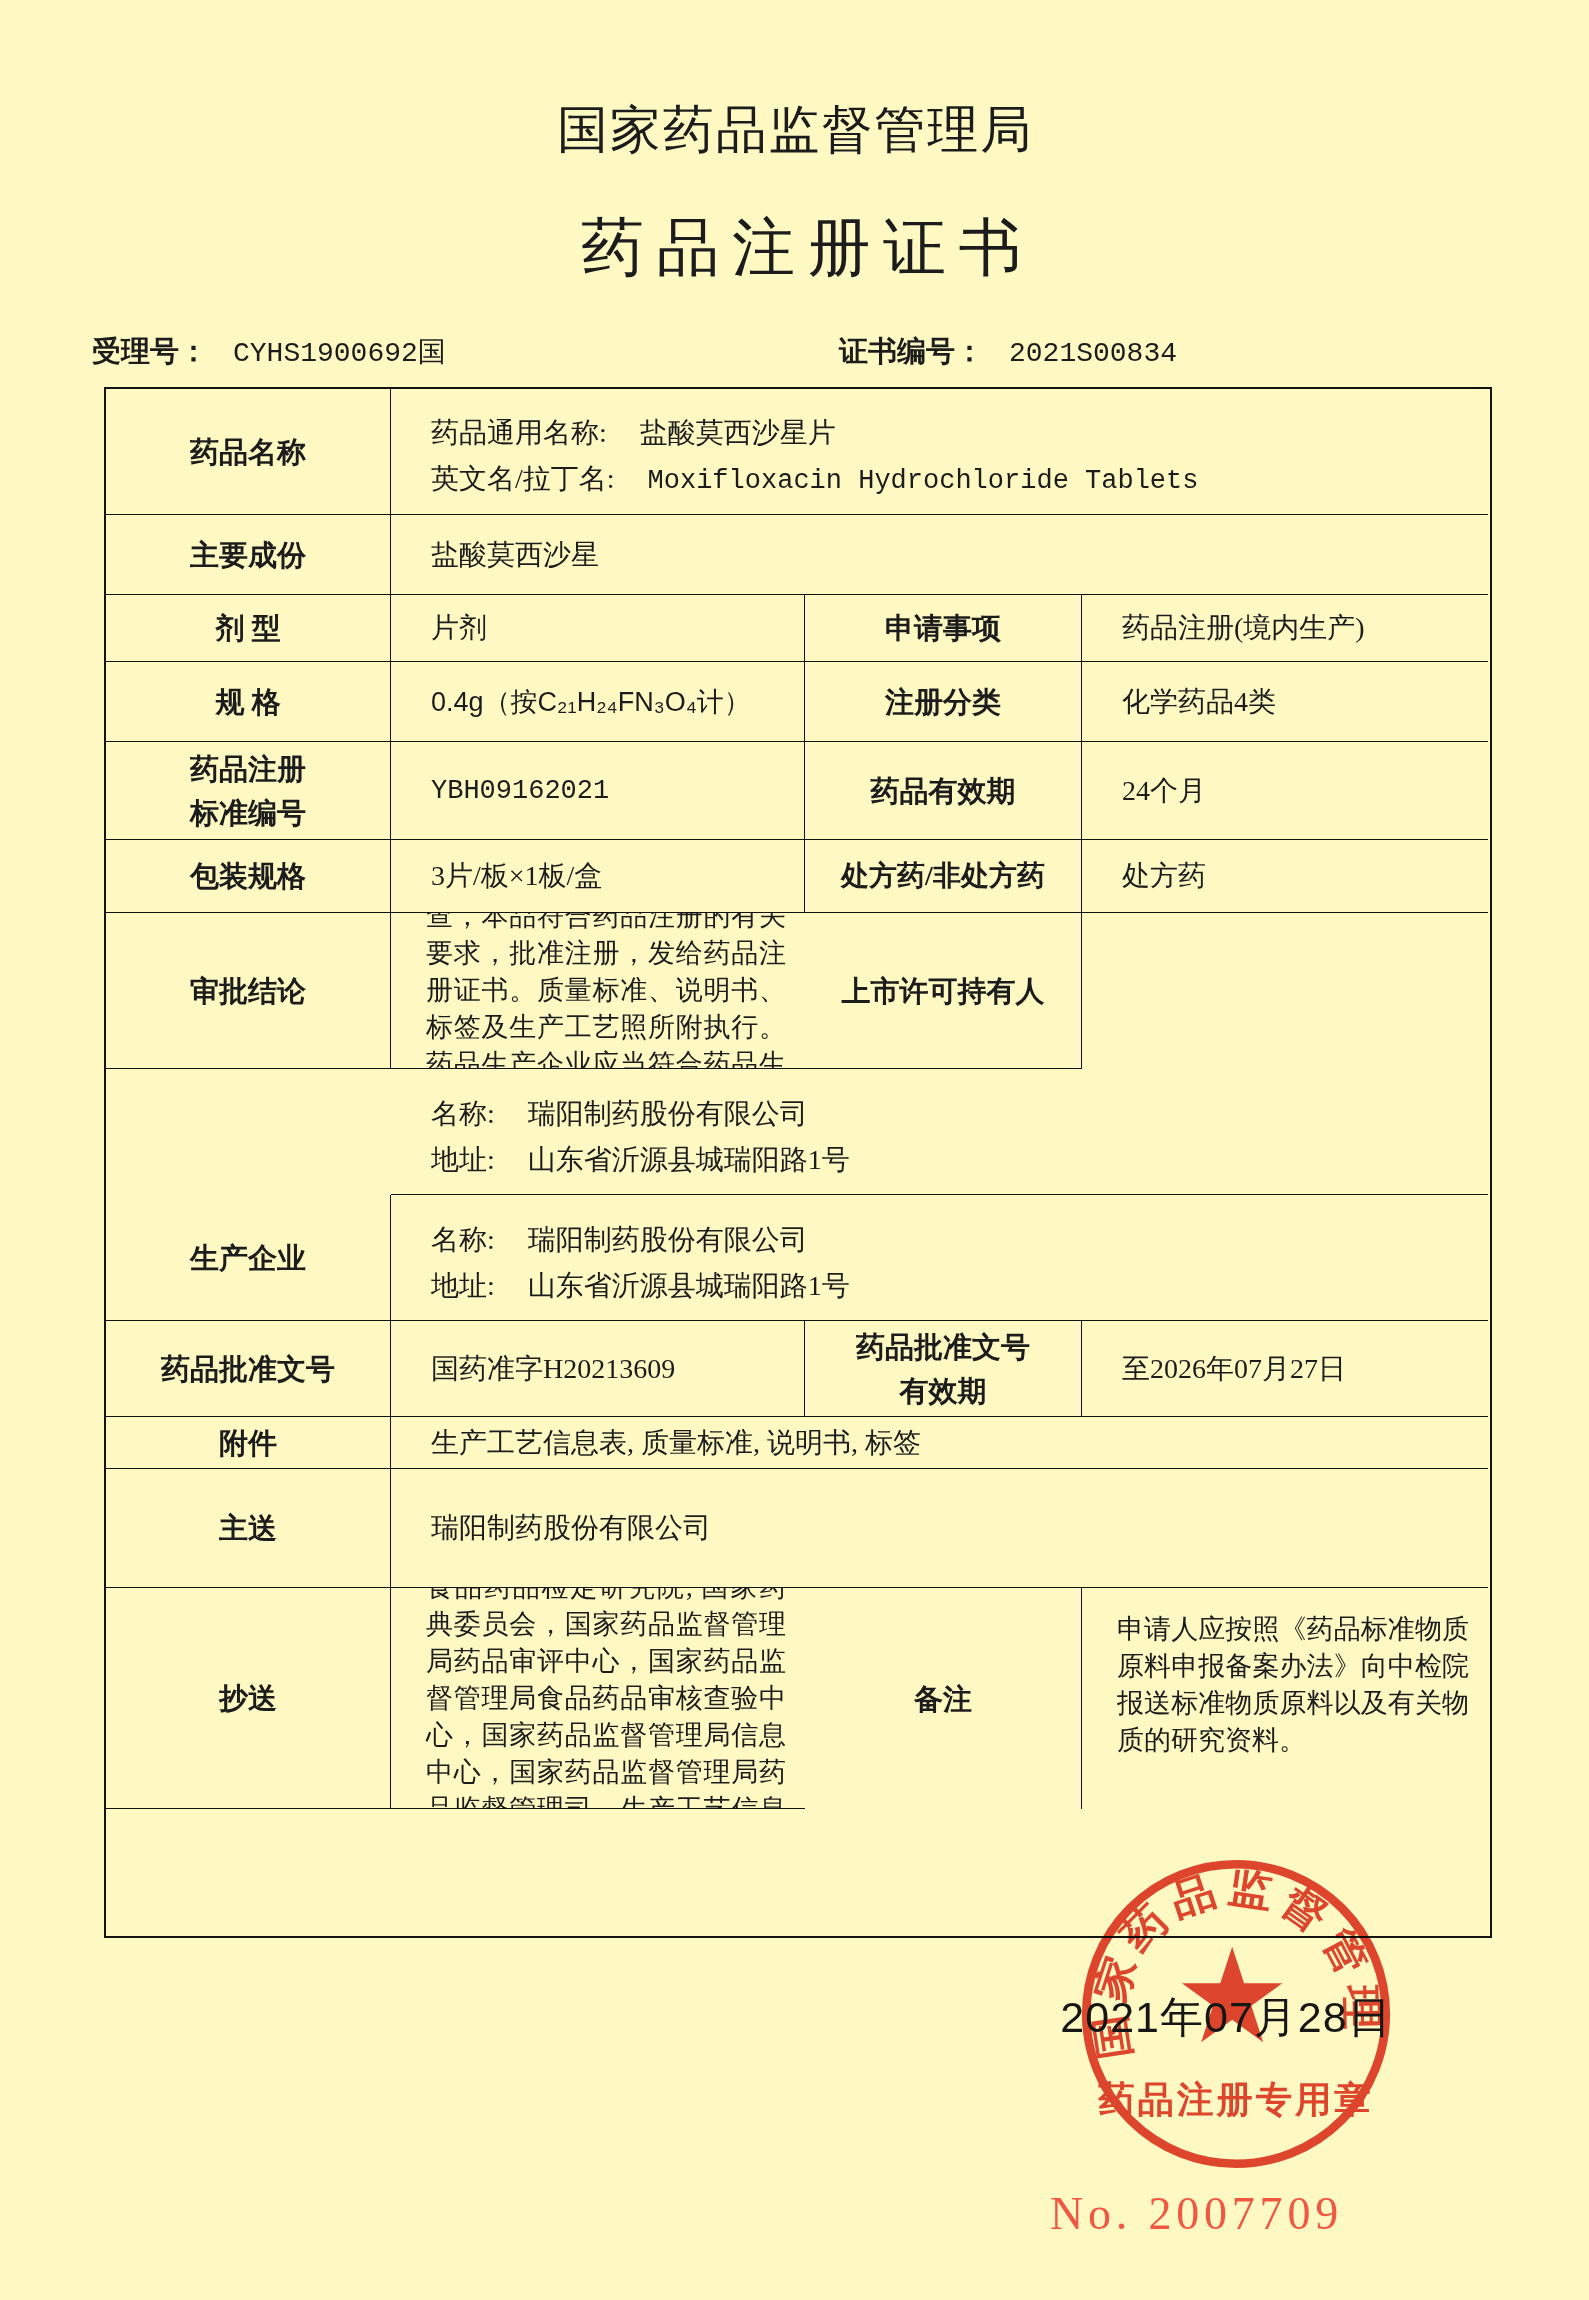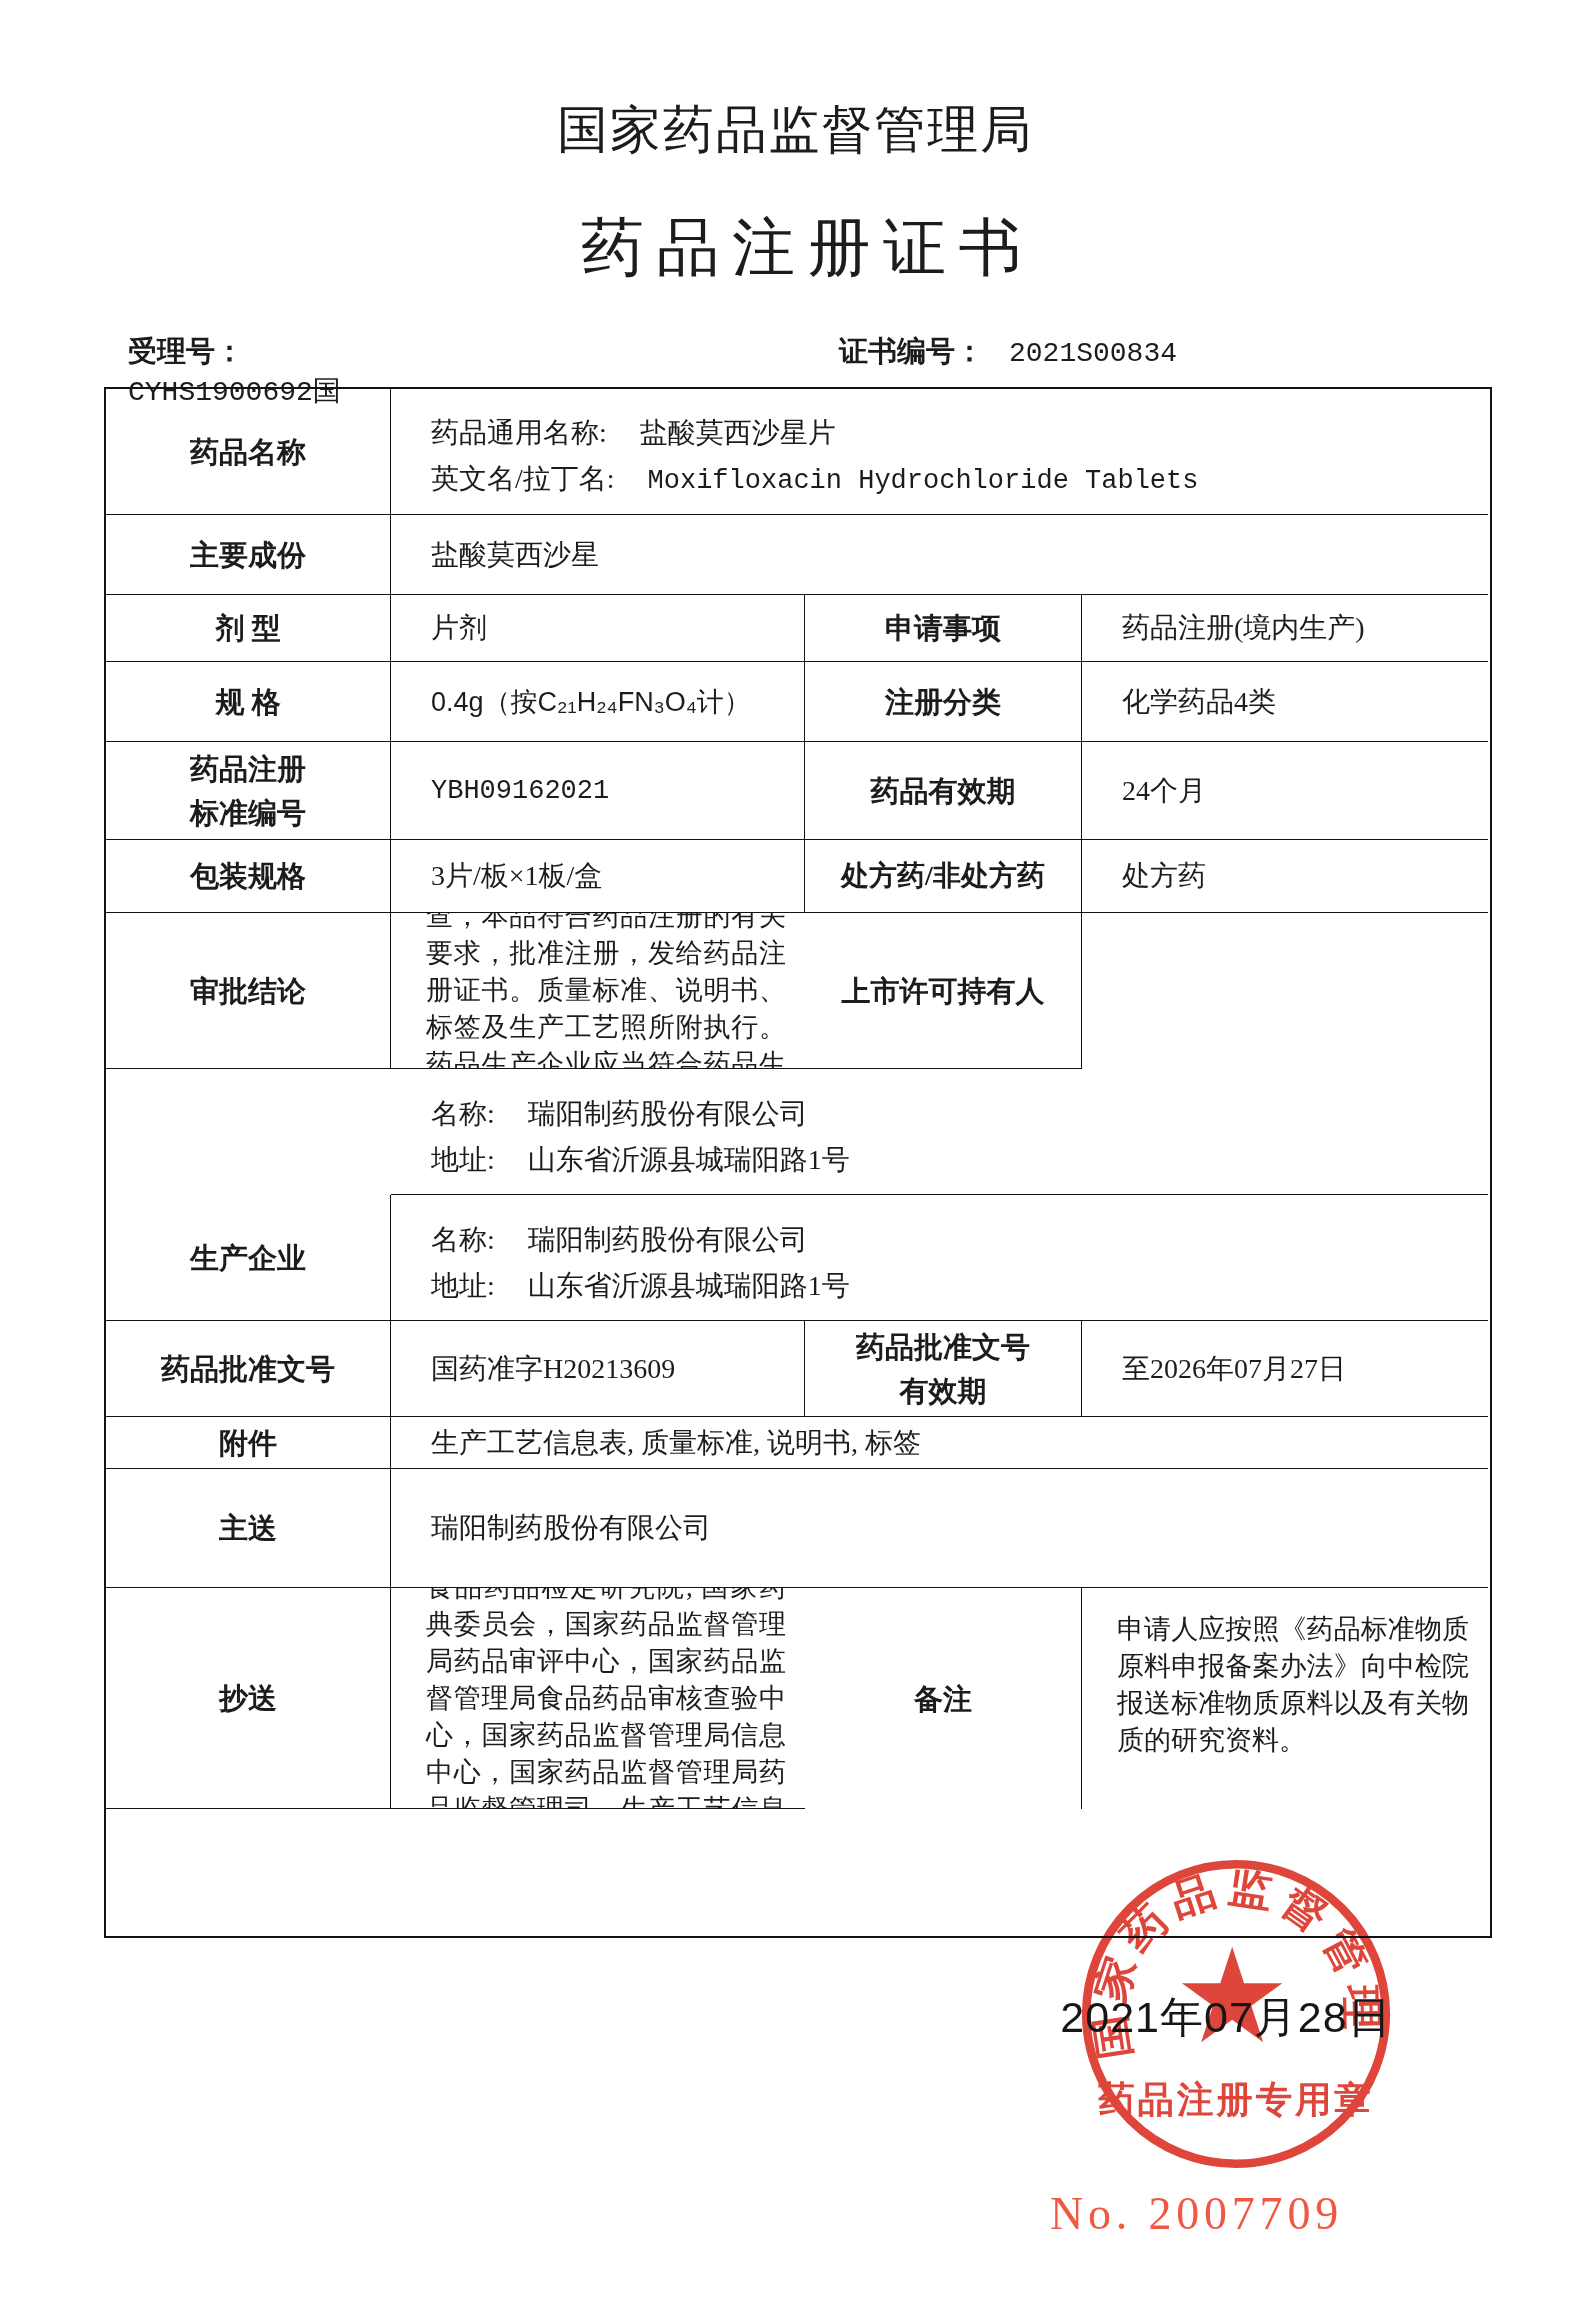--- a/index.html
+++ b/index.html
@@ -1,33 +1,33 @@
 <!DOCTYPE html>
 <html><head>
 <meta charset="utf-8">
 <style>
   * { margin:0; padding:0; box-sizing:border-box; }
   html,body { background:#e8e8e8; }
   .page {
-    position:relative; width:1590px; height:2301px; background:#ffffff;
+    position:relative; width:1590px; height:2301px; background:#fef9c3;
     font-family:"Liberation Serif","DejaVu Serif",serif; color:#1c1c1c; overflow:hidden;
   }
   .agency-title {
     position:absolute; top:96px; left:0; width:100%; text-align:center;
     font-size:51px; letter-spacing:1.9px; font-weight:500; white-space:nowrap;
   }
   .doc-title {
     position:absolute; top:205px; left:0; width:100%; text-align:center;
     font-size:63px; letter-spacing:12.5px; font-weight:400; white-space:nowrap;padding-left:25px;
   }
   .ref-row { position:absolute; top:332px; left:0; width:100%; height:42px; font-size:29px; }
   .ref-item { position:absolute; display:flex; align-items:baseline; white-space:nowrap; }
   .ref-item .lbl { font-weight:bold; }
   .ref-item .num { margin-left:25px; font-family:"Liberation Mono","DejaVu Sans Mono",monospace; font-size:28px; }
-  #acceptance { left:103px;flex-direction:column; }
+  #acceptance { left:92px; }
   #certno { left:839px; }
 
   .cert-table {
     position:absolute; left:104px; top:387px; width:1388px;
     display:grid;
     grid-template-columns:285px 414px 277px 406px;
     grid-template-rows:126px 80px 67px 80px 98px 73px 156px 126px 126px 96px 52px 119px 221px 127px;
     border:2.9px solid #131313;
   }
   .cell { border-right:1.9px solid #131313; border-bottom:1.9px solid #131313; overflow:hidden; }

